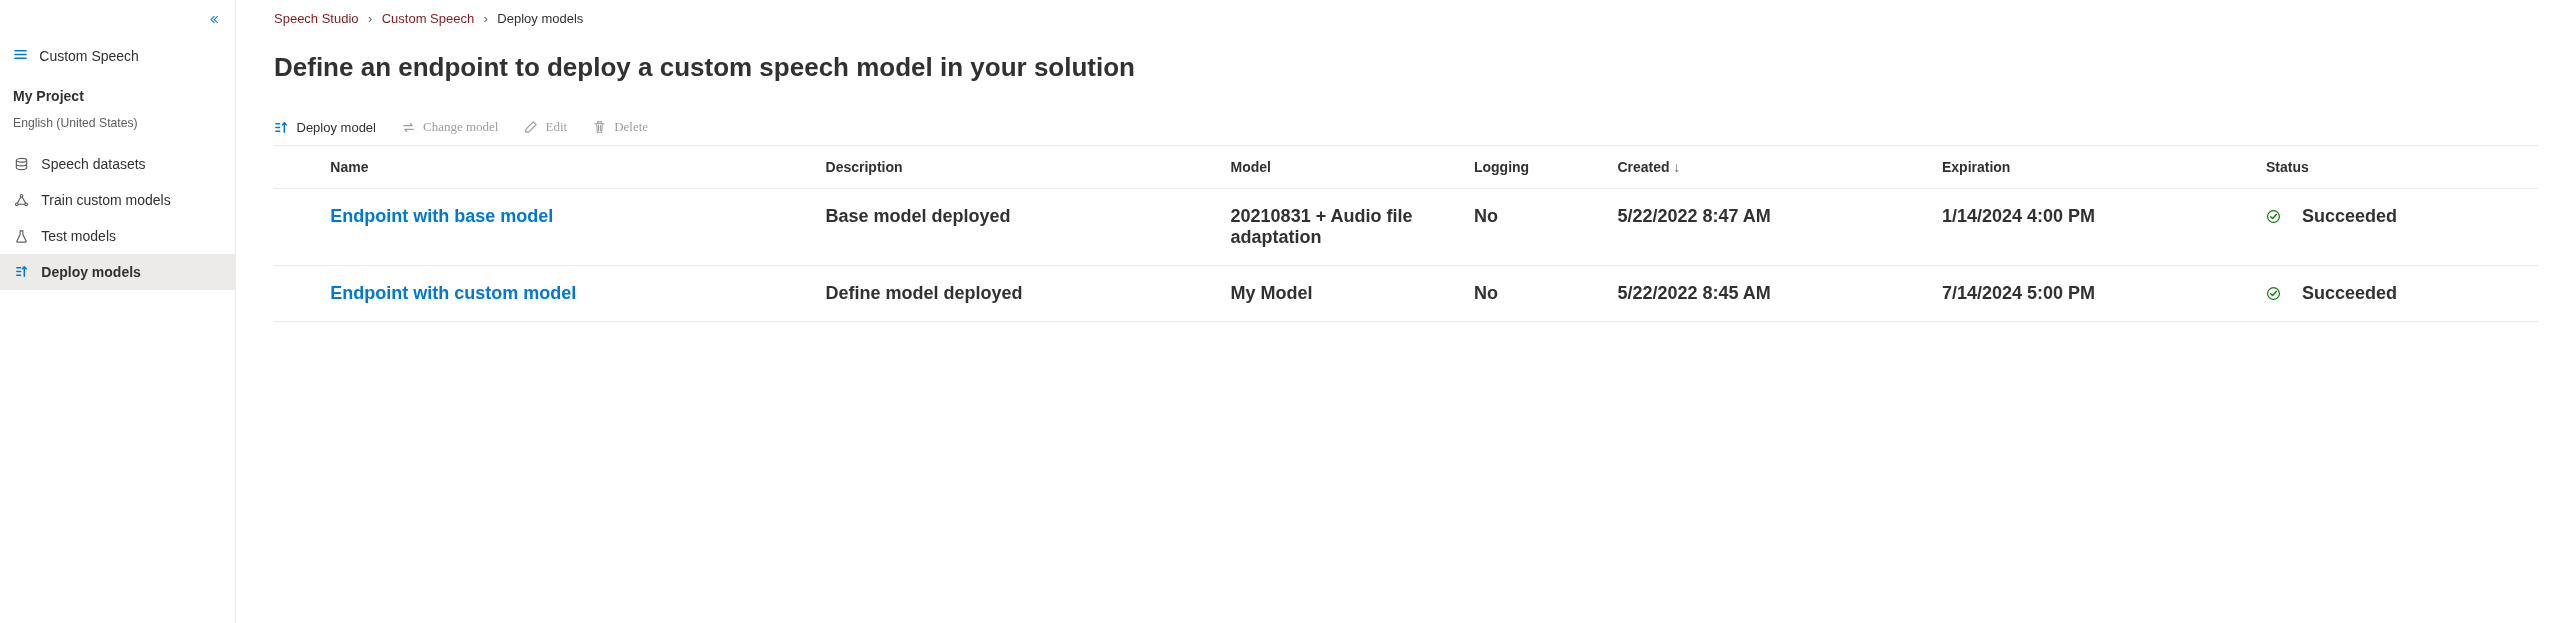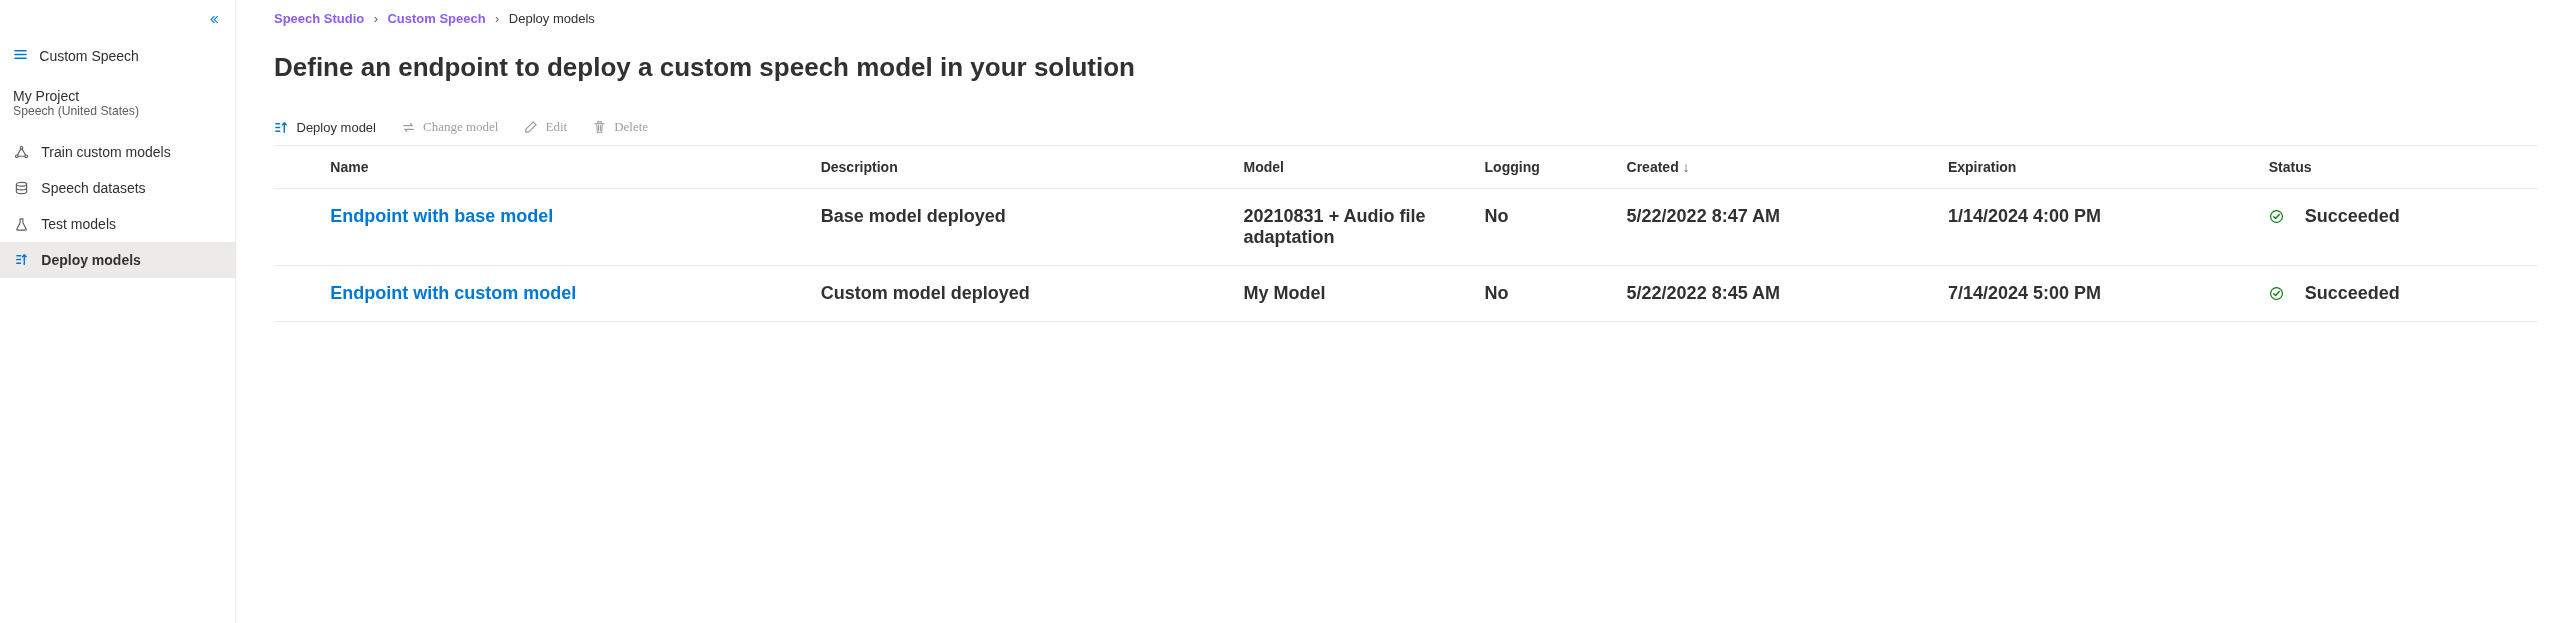--- a/index.html
+++ b/index.html
@@ -43,36 +43,36 @@
     .sidebar-header {
       display: flex;
       align-items: center;
       gap: 11.3px;
       padding: 9.4px 13px 17px 13px;
       font-size: 14px;
       cursor: pointer;
     }
     .sidebar-header .icon { color:#0078d4; }
     .project-block { padding: 5.7px 13px 17px 13px; }
-    .project-title { font-weight: 400; font-size: 14px; margin-bottom: 0; }
+    .project-title { font-weight: 700; font-size: 14px; margin-bottom: 12px; }
     .project-sub { color: #605e5c; font-size: 12.2px; }
     .main {
       flex: 1;
       padding: 11.3px 38px 0 38px;
       min-width: 0;
     }
     .breadcrumb {
       display: flex;
       align-items: center;
       gap: 9.4px;
       font-size: 13px;
       margin-bottom: 26px;
       flex-wrap: wrap;
     }
-    .breadcrumb a { color: #8b5cf6; text-decoration: none; cursor: pointer; font-weight: bold; }
+    .breadcrumb a { color: #7f1d1d; text-decoration: none; cursor: pointer; }
     .breadcrumb .sep { color: #605e5c; }
     .breadcrumb .current { color: #323130; }
     h1.page-title {
       font-size: 26px;
       font-weight: 700;
       margin-bottom: 36px;
     }
     .toolbar {
       display: flex;
       align-items: flex-end;
@@ -131,43 +131,43 @@
     <span class="icon">
       <svg viewBox="0 0 16 16" width="15" height="15">
           <path stroke="currentColor" stroke-width="1.4" stroke-linecap="round" d="M2 4h12M2 8h12M2 12h12"></path>
         </svg>
     </span>
     <span>Custom Speech</span>
   </div>
 
   <div class="project-block">
     <div class="project-title">My Project</div>
-    <div class="project-sub">Speech (United States)</div>
+    <div class="project-sub">English (United States)</div>
+  </div>
+
+  <div class="sidebar-row">
+    <span class="icon">
+      <svg viewBox="0 0 16 16" width="15" height="15">
+          <ellipse cx="8" cy="3.5" rx="5.5" ry="2" fill="none" stroke="currentColor" stroke-width="1.2"></ellipse>
+          <path d="M2.5 3.5v4c0 1.1 2.5 2 5.5 2s5.5-.9 5.5-2v-4M2.5 7.5v4c0 1.1 2.5 2 5.5 2s5.5-.9 5.5-2v-4" fill="none" stroke="currentColor" stroke-width="1.2"></path>
+        </svg>
+    </span>
+    <span>Speech datasets</span>
   </div>
 
   <div class="sidebar-row">
     <span class="icon">
       <svg viewBox="0 0 16 16" width="15" height="15">
           <circle cx="8" cy="3" r="1.4" fill="none" stroke="currentColor" stroke-width="1.2"></circle>
           <circle cx="3" cy="12" r="1.4" fill="none" stroke="currentColor" stroke-width="1.2"></circle>
           <circle cx="13" cy="12" r="1.4" fill="none" stroke="currentColor" stroke-width="1.2"></circle>
           <path d="M7.3 4.2 3.7 10.8M8.7 4.2l3.6 6.6M4.4 12h7.2" stroke="currentColor" stroke-width="1.2"></path>
         </svg>
     </span>
     <span>Train custom models</span>
-  </div>
-
-  <div class="sidebar-row">
-    <span class="icon">
-      <svg viewBox="0 0 16 16" width="15" height="15">
-          <ellipse cx="8" cy="3.5" rx="5.5" ry="2" fill="none" stroke="currentColor" stroke-width="1.2"></ellipse>
-          <path d="M2.5 3.5v4c0 1.1 2.5 2 5.5 2s5.5-.9 5.5-2v-4M2.5 7.5v4c0 1.1 2.5 2 5.5 2s5.5-.9 5.5-2v-4" fill="none" stroke="currentColor" stroke-width="1.2"></path>
-        </svg>
-    </span>
-    <span>Speech datasets</span>
   </div>
 
   <div class="sidebar-row">
     <span class="icon">
       <svg viewBox="0 0 16 16" width="15" height="15">
           <path d="M6 2h4M6.5 2v4L3 13c-.3.6.1 1 .8 1h8.4c.7 0 1.1-.4.8-1L9.5 6V2" fill="none" stroke="currentColor" stroke-width="1.2" stroke-linejoin="round"></path>
         </svg>
     </span>
     <span>Test models</span>
   </div>
@@ -260,21 +260,21 @@
                   <path d="M5 8.2l2 2 4-4.4" fill="none" stroke="currentColor" stroke-width="1.5" stroke-linecap="round" stroke-linejoin="round"></path>
                 </svg>
             </span>
             <span>Succeeded</span>
           </div>
         </td>
       </tr>
       <tr>
         <td class="check-col"></td>
         <td class="name"><a>Endpoint with custom model</a></td>
-        <td>Custom model deployed</td>
+        <td>Define model deployed</td>
         <td>My Model</td>
         <td>No</td>
         <td>5/22/2022 8:45 AM</td>
         <td>7/14/2024 5:00 PM</td>
         <td>
           <div class="status-cell">
             <span class="sicon">
               <svg viewBox="0 0 16 16" width="15" height="15">
                   <circle cx="8" cy="8" r="6.3" fill="none" stroke="currentColor" stroke-width="1.3"></circle>
                   <path d="M5 8.2l2 2 4-4.4" fill="none" stroke="currentColor" stroke-width="1.5" stroke-linecap="round" stroke-linejoin="round"></path>

